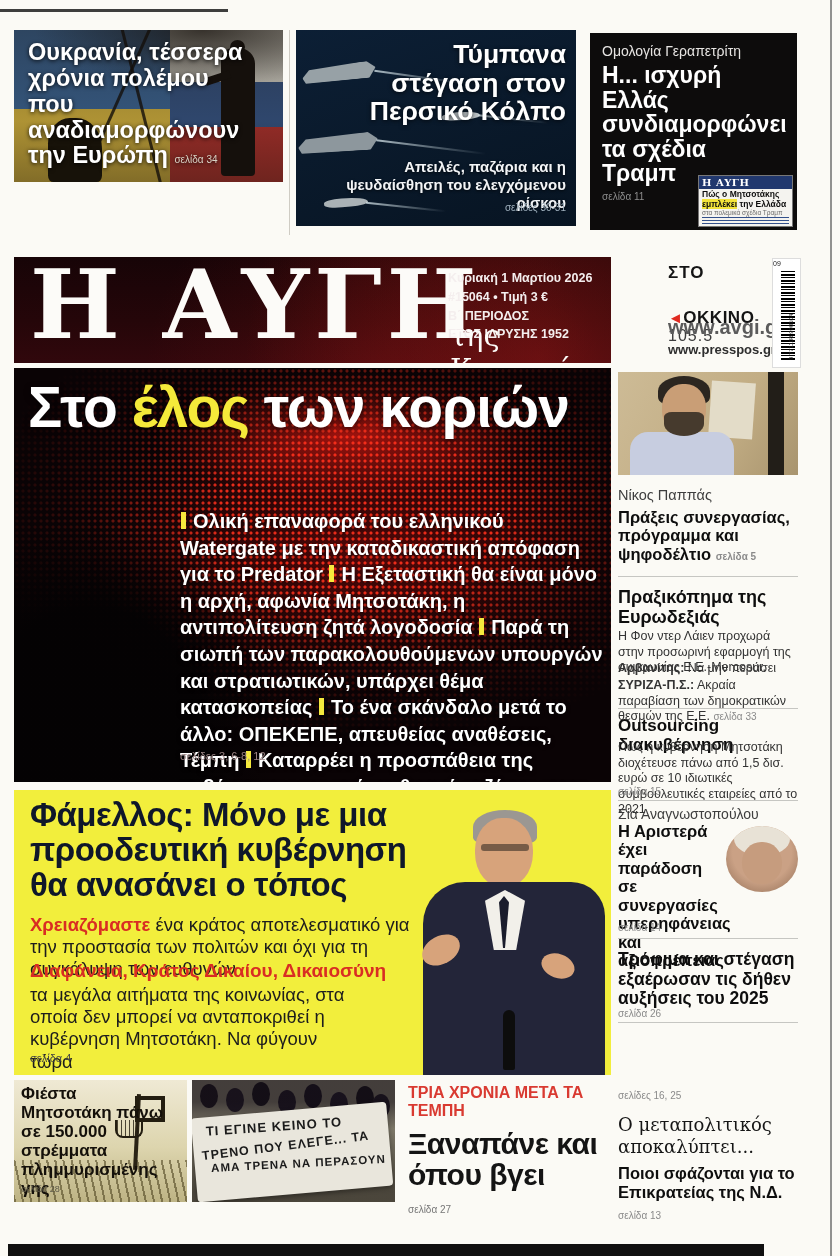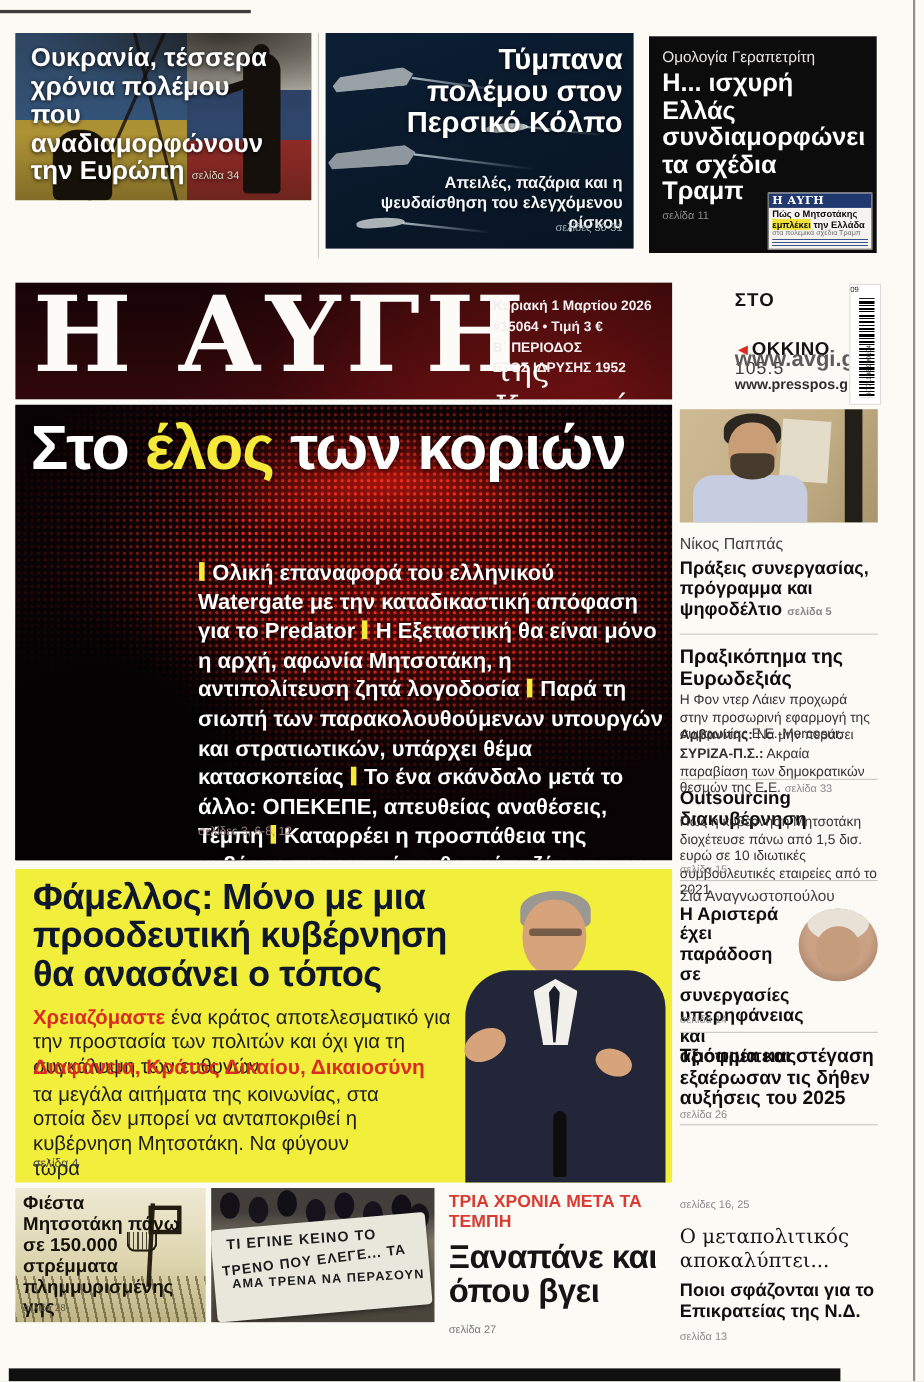--- a/index.html
+++ b/index.html
@@ -5,21 +5,21 @@
   html,body{margin:0;padding:0;background:#e9e7e2;}
   .page{position:relative;width:840px;height:1256px;background:#fbfaf5;overflow:hidden;
         font-family:"Liberation Sans",sans-serif;color:#111;}
   .abs{position:absolute;}
   .pg{font-weight:400;color:#8a8a8a;}
   
   .art-topline{left:0;top:9px;width:228px;height:3px;background:#1c1c1c;opacity:.85;}
   .art-rightline{left:830px;top:0;width:2px;height:1256px;background:#3a3a3a;opacity:.55;}
   .art-bottombar{left:8px;top:1244px;width:756px;height:12px;background:#101010;}
   
-  .ua-box{left:14px;top:30px;width:269px;height:152px;overflow:hidden;background:#4d7c0f;}
+  .ua-box{left:14px;top:30px;width:269px;height:152px;overflow:hidden;background:#b91c1c;}
   .ua-flag-ua{position:absolute;left:0;top:0;width:58%;height:100%;
      background:linear-gradient(180deg,#39618f 0 52%,#c8a93c 52% 100%);}
   .ua-flag-ru{position:absolute;right:0;top:0;width:42%;height:100%;
      background:linear-gradient(180deg,#cfcdc4 0 34%,#33507e 34% 64%,#a8302c 64% 100%);}
   .ua-grunge{position:absolute;inset:0;
      background:radial-gradient(ellipse 240px 80px at 70% 0%,rgba(25,20,15,.75),transparent 70%),
                 linear-gradient(180deg,rgba(25,18,10,.35),rgba(25,18,10,.15) 60%,rgba(25,18,10,.4));}
   .ua-ladder1{position:absolute;left:96px;top:-10px;width:3px;height:190px;background:rgba(20,15,10,.8);transform:rotate(24deg);}
   .ua-ladder2{position:absolute;left:128px;top:-10px;width:3px;height:190px;background:rgba(20,15,10,.8);transform:rotate(-14deg);}
   .ua-soldier1{position:absolute;right:28px;top:18px;width:34px;height:128px;background:#15100c;
@@ -207,21 +207,21 @@
 
   <div class="abs gulf-box">
     <div class="ship c1"></div>
     <div class="ship c2"></div>
     <div class="ship s3"></div>
     <div class="ship s4"></div>
     <div class="wake w1"></div>
     <div class="wake w2"></div>
     <div class="wake w3"></div>
     <div class="wake w4"></div>
-    <div class="gulf-headline">Τύμπανα πολέμου στον Περσικό Κόλπο</div>
+    <div class="gulf-headline">Τύμπανα στέγαση στον Περσικό Κόλπο</div>
     <div class="gulf-dek">Απειλές, παζάρια και η ψευδαίσθηση του ελεγχόμενου ρίσκου</div>
     <div class="gulf-page">σελίδες 30-31</div>
   </div>
 
   <div class="abs ger-box">
     <div class="ger-kicker">Ομολογία Γεραπετρίτη</div>
     <div class="ger-headline">Η... ισχυρή Ελλάς συνδιαμορφώνει τα σχέδια Τραμπ</div>
     <div class="ger-page">σελίδα 11</div>
     <div class="inset">
       <div class="inset-head">Η ΑΥΓΗ</div>

